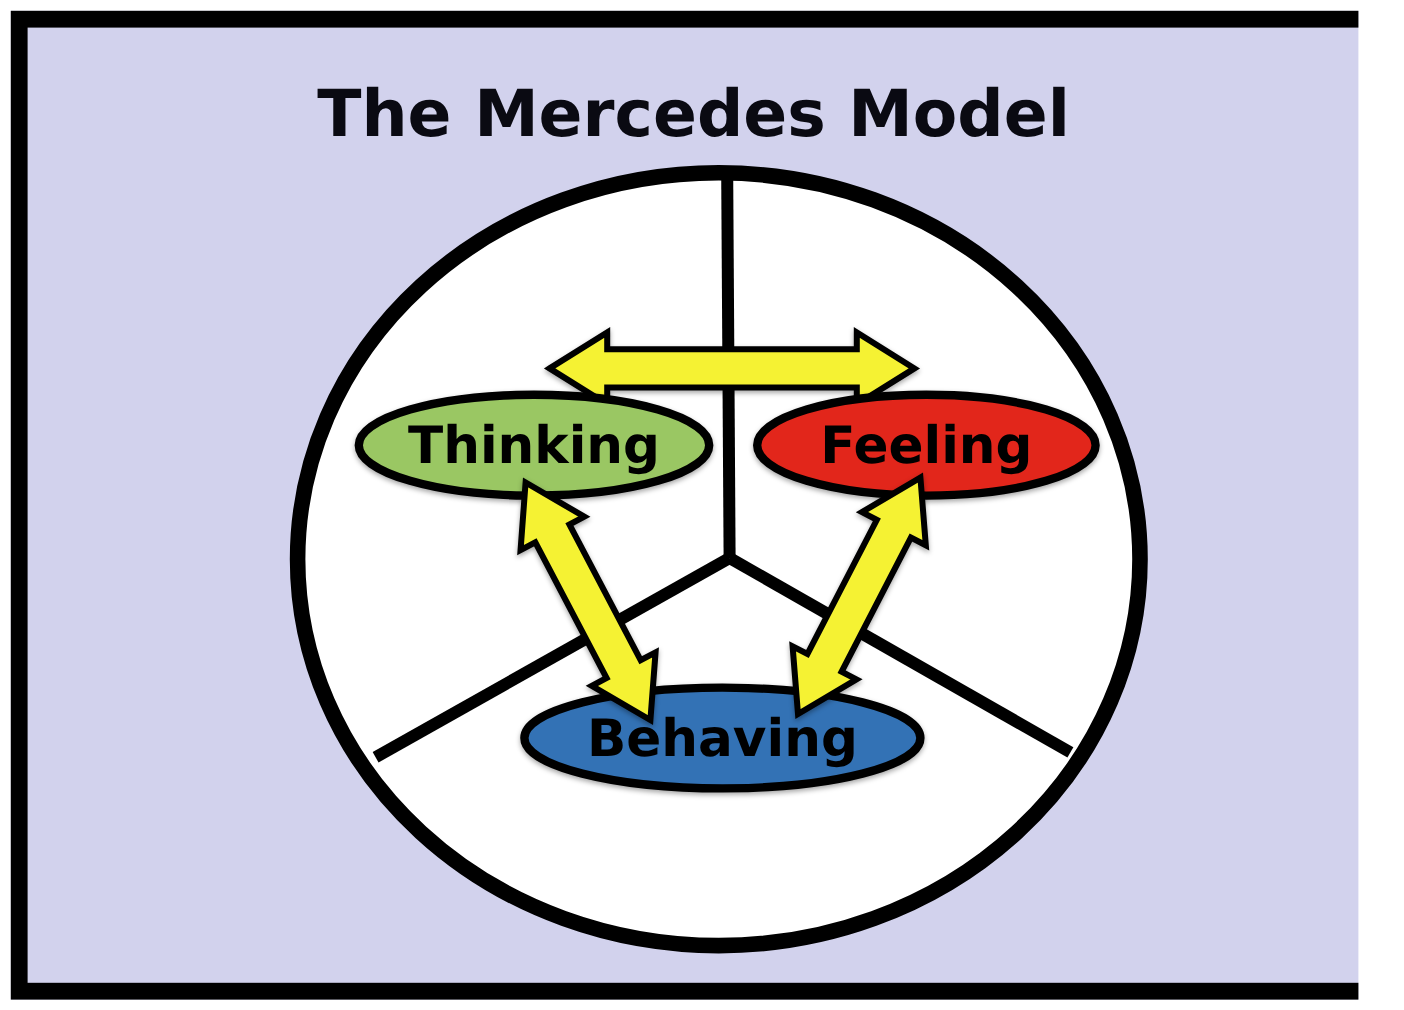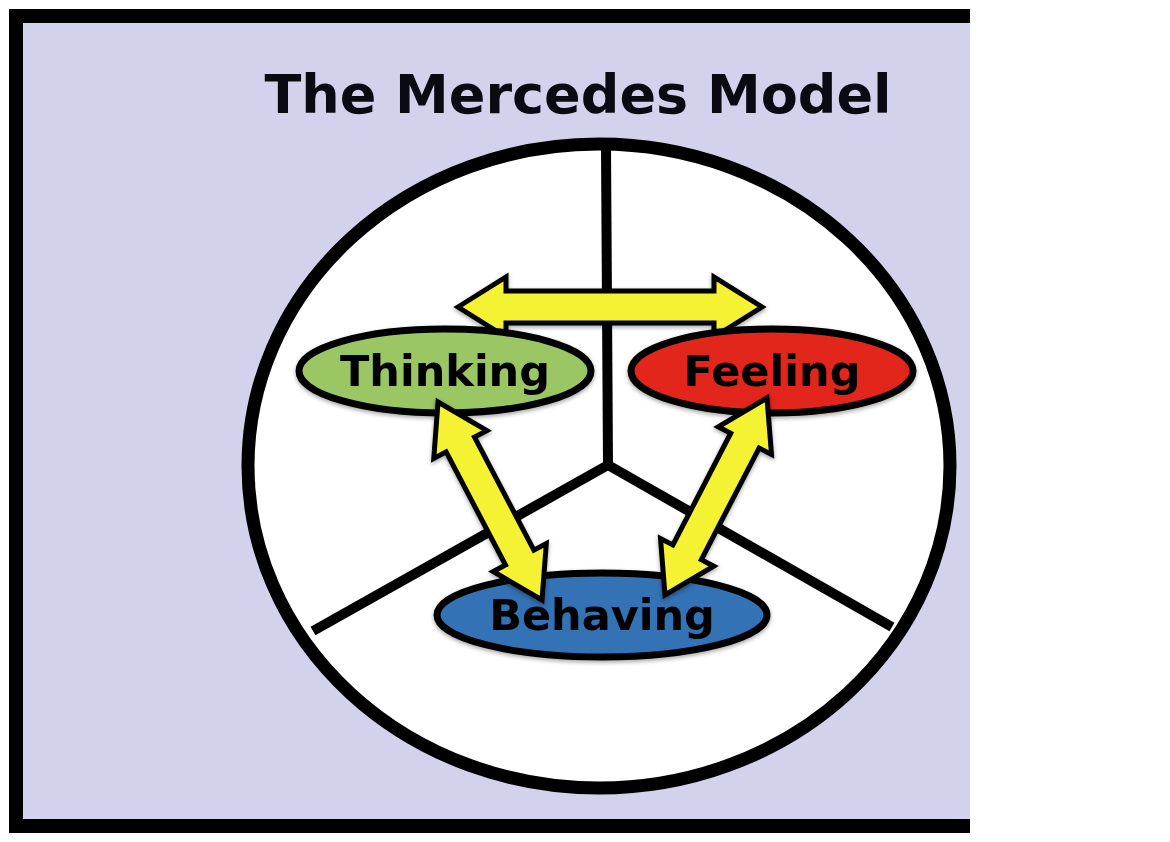--- a/index.html
+++ b/index.html
@@ -3,21 +3,21 @@
 <meta charset="utf-8">
 <style>
   html, body {
     margin: 0;
     padding: 0;
     background: #ffffff;
     font-family: "Liberation Sans", sans-serif;
   }
   .canvas {
     position: relative;
-    width: 970px;
+    width: 1132px;
     height: 842px;
     background: #ffffff;
     overflow: hidden;
   }
   .board {
     position: absolute;
     left: 9px;
     top: 9px;
     width: 1123px;
     height: 796px;

